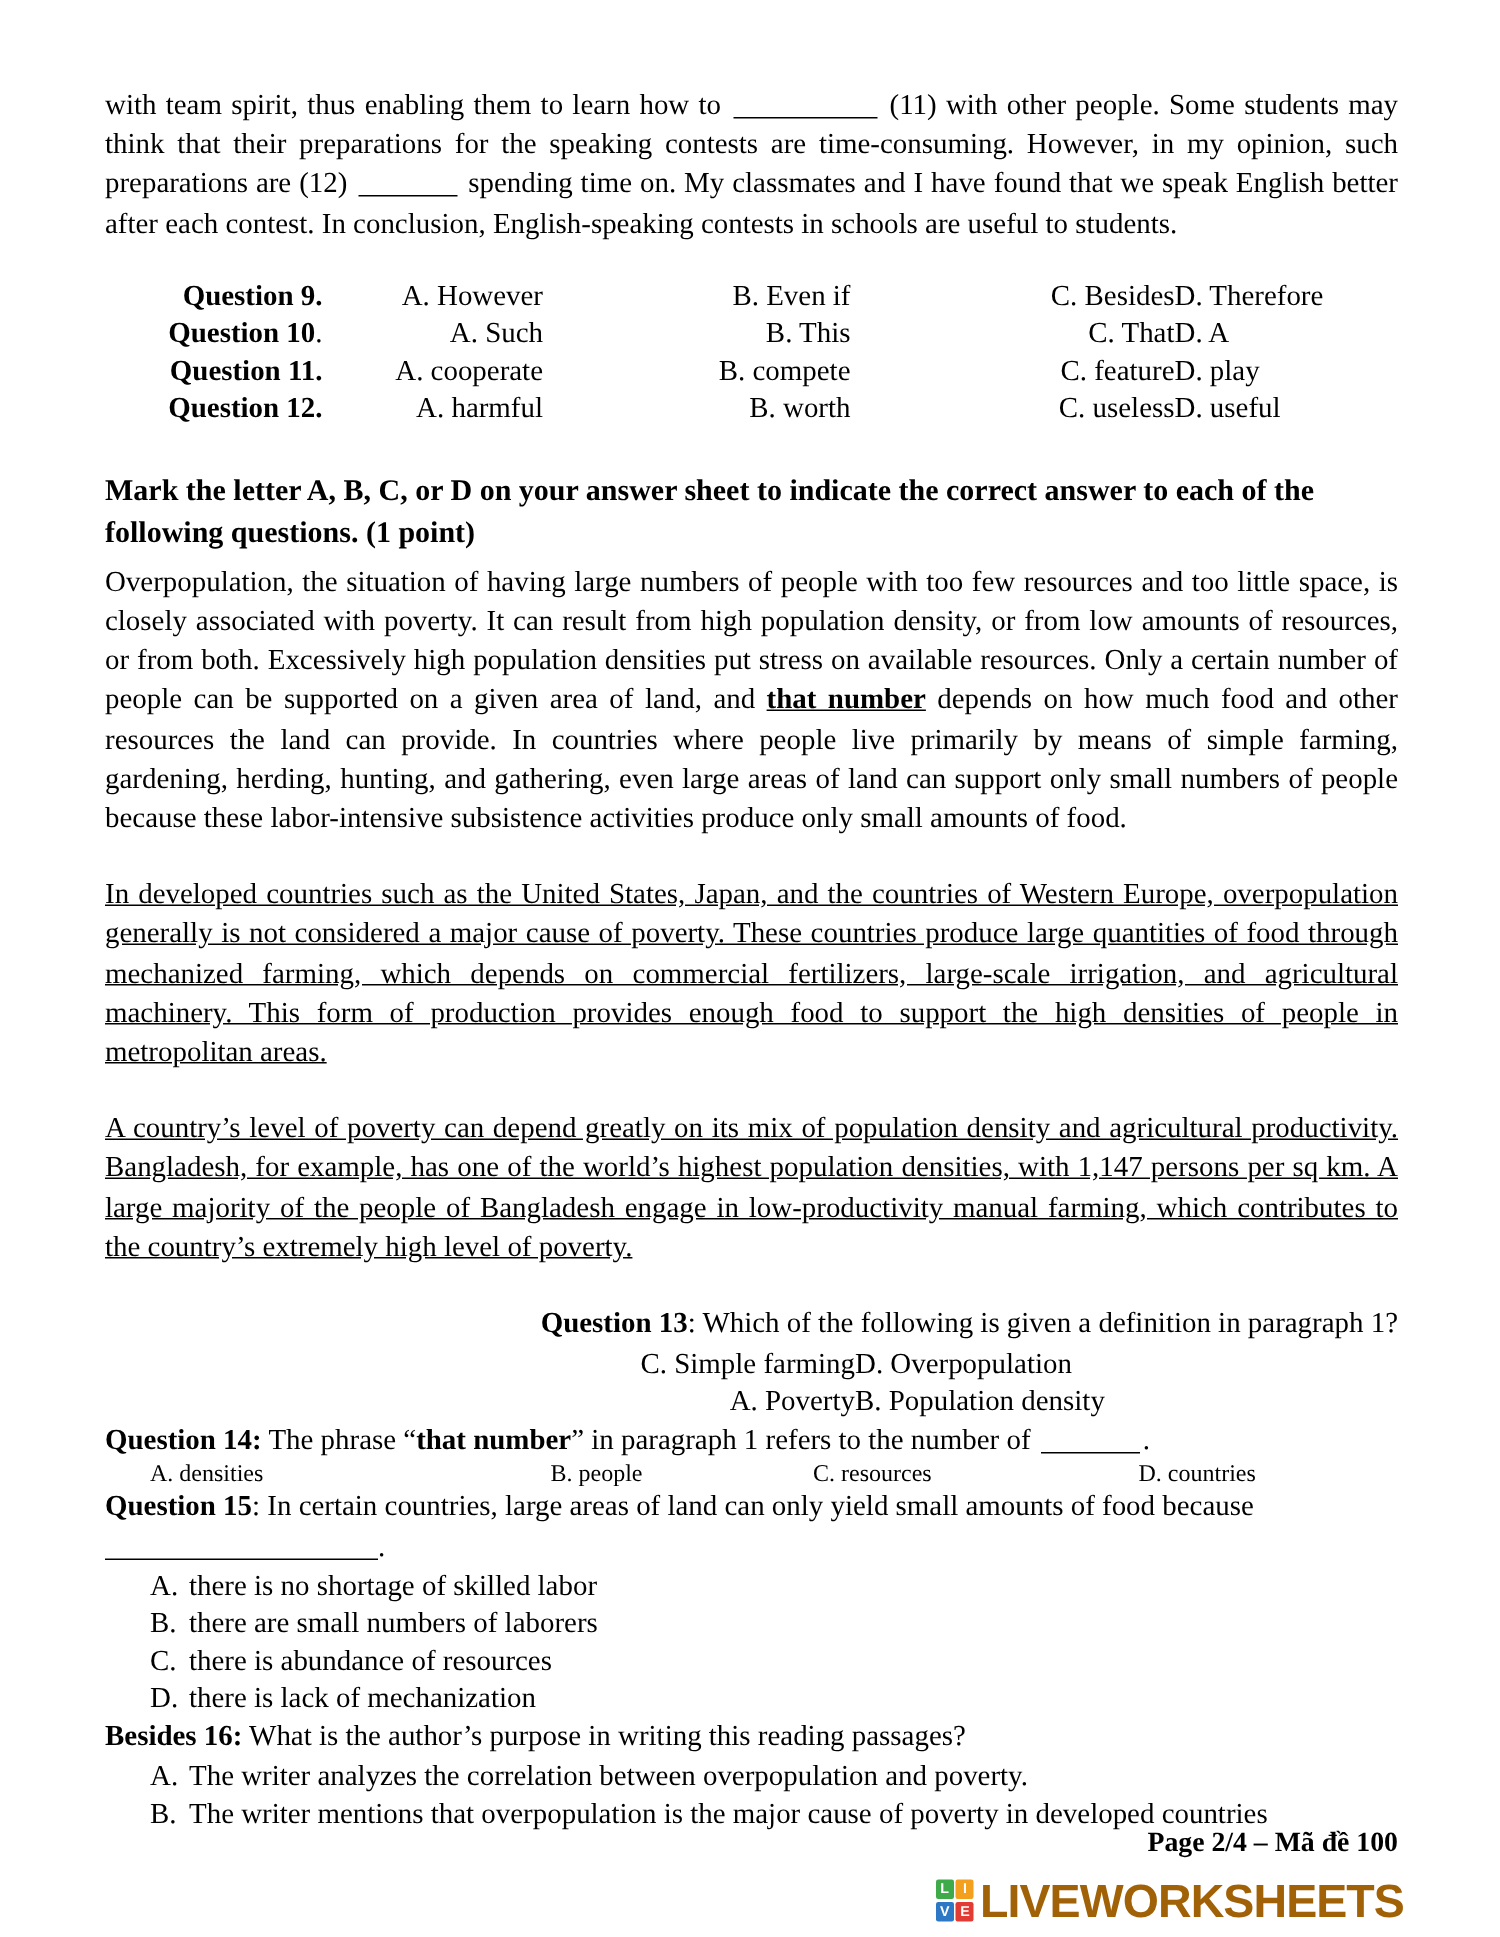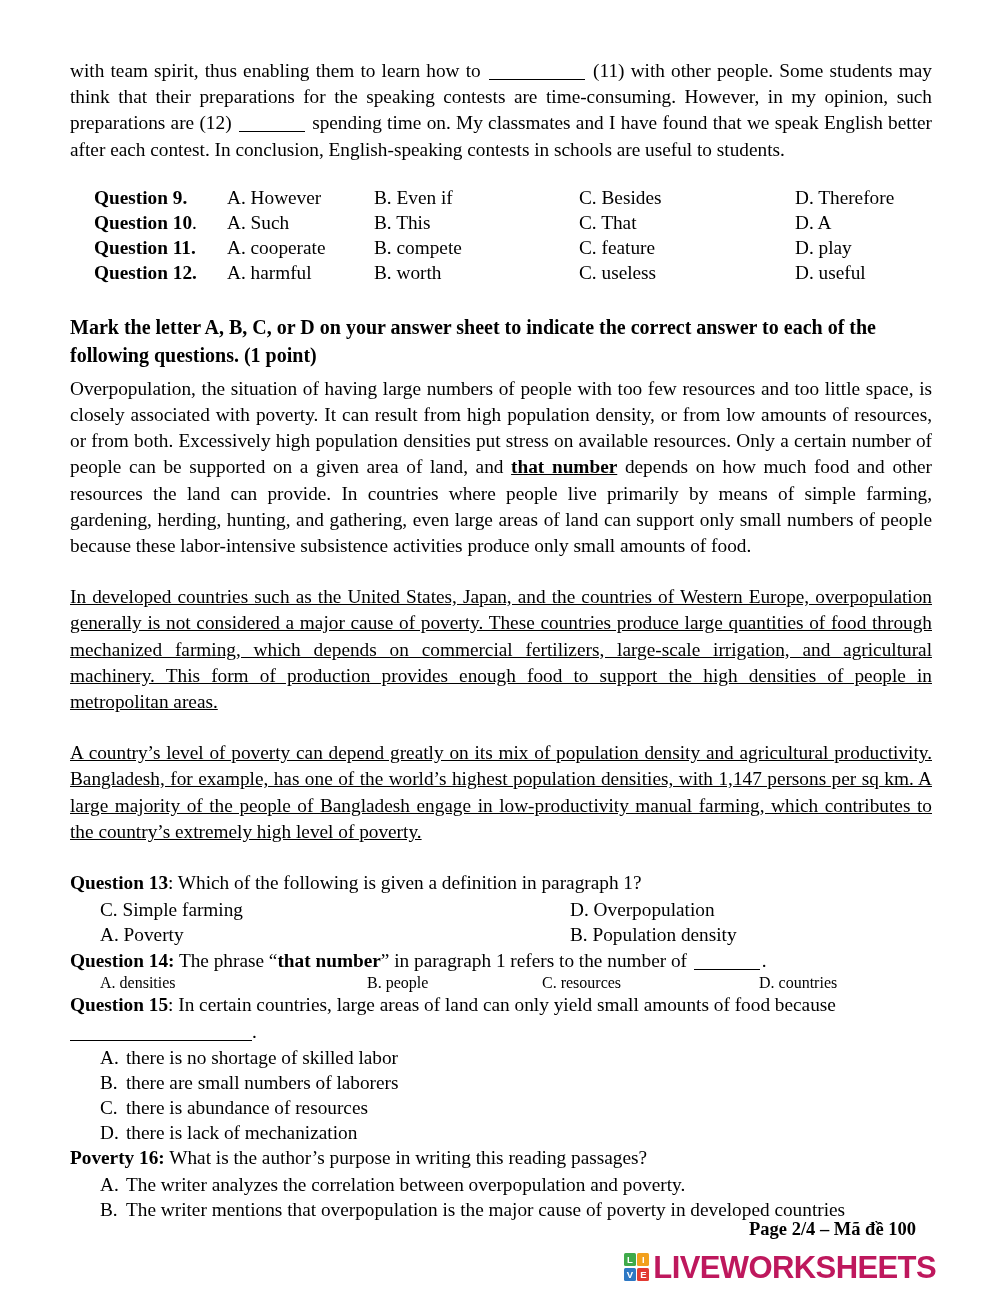--- a/index.html
+++ b/index.html
@@ -55,21 +55,22 @@
   }
 
   u.ul-bold {
     font-weight: bold;
     text-decoration: underline;
   }
 
   
   .cloze-block {
     margin-top: 22px;
-    margin-left: 24px;
+    margin-left: 12px;
+    text-align: right;
   }
   .cloze-row {
     display: flex;
     font-size: 19.3px;
     line-height: 25px;
     white-space: nowrap;
   }
   .cloze-label {
     width: 133px;
     flex: 0 0 133px;
@@ -121,21 +122,21 @@
     display: flex;
   }
   .opt-stack .opt-ltr {
     width: 26px;
     flex: 0 0 26px;
   }
 
   
   .footer-page {
     position: absolute;
-    right: 16px;
+    right: 0;
     top: 1219px;
     font-weight: bold;
     font-size: 18.5px;
     text-align: right;
     white-space: nowrap;
     font-family: Liberation Serif, serif;
   }
 
   .lw-logo {
     position: absolute;
@@ -215,21 +216,21 @@
   </div>
 
   <div class="instruction">Mark the letter A, B, C, or D on your answer sheet to indicate the correct answer to each of the following questions. (1 point)</div>
 
   <p class="para" style="margin-top:7px;"><span>Overpopulation, the situation of having large numbers of people with too few resources and too little space, is closely associated with poverty. It can result from high population density, or from low amounts of resources, or from both. Excessively high population densities put stress on available resources. Only a certain number of people can be supported on a given area of land, and </span><u class="ul-bold">that number</u><span> depends on how much food and other resources the land can provide. In countries where people live primarily by means of simple farming, gardening, herding, hunting, and gathering, even large areas of land can support only small numbers of people because these labor-intensive subsistence activities produce only small amounts of food.</span></p>
 
   <p class="para para-gap">In developed countries such as the United States, Japan, and the countries of Western Europe, overpopulation generally is not considered a major cause of poverty. These countries produce large quantities of food through mechanized farming, which depends on commercial fertilizers, large-scale irrigation, and agricultural machinery. This form of production provides enough food to support the high densities of people in metropolitan areas.</p>
 
   <p class="para para-gap">A country’s level of poverty can depend greatly on its mix of population density and agricultural productivity. Bangladesh, for example, has one of the world’s highest population densities, with 1,147 persons per sq km. A large majority of the people of Bangladesh engage in low-productivity manual farming, which contributes to the country’s extremely high level of poverty.</p>
 
-  <div class="q-block" style="margin-top:25px;">
+  <div class="q-block" style="margin-top:25px;text-align:right;">
     <p class="q-stem"><b>Question 13</b><span>: Which of the following is given a definition in paragraph 1?</span></p>
     <div class="opt-line opt-2col">
       <div class="c1">C. Simple farming</div>
       <div>D. Overpopulation</div>
     </div>
     <div class="opt-line opt-2col">
       <div class="c1">A.  Poverty</div>
       <div>B. Population density</div>
     </div>
   </div>
@@ -260,21 +261,21 @@
         <span>there is abundance of resources</span>
       </div>
       <div class="opt-item">
         <span class="opt-ltr">D.</span>
         <span>there is lack of mechanization</span>
       </div>
     </div>
   </div>
 
   <div class="q-block">
-    <p class="q-stem"><b>Poverty 16:</b><span> What is the author’s purpose in writing this reading passages?</span></p>
+    <p class="q-stem"><b>Besides 16:</b><span> What is the author’s purpose in writing this reading passages?</span></p>
     <div class="opt-stack">
       <div class="opt-item">
         <span class="opt-ltr">A.</span>
         <span>The writer analyzes the correlation between overpopulation and poverty.</span>
       </div>
       <div class="opt-item">
         <span class="opt-ltr">B.</span>
         <span>The writer mentions that overpopulation is the major cause of poverty in developed countries</span>
       </div>
     </div>
@@ -282,16 +283,16 @@
 
   <div class="footer-page">Page 2/4 – Mã đề 100</div>
 
   <div class="lw-logo">
     <div class="lw-tiles">
       <div class="lw-tile" style="background: rgb(63, 170, 74);">L</div>
       <div class="lw-tile" style="background: rgb(242, 160, 29);">I</div>
       <div class="lw-tile" style="background: rgb(45, 120, 196);">V</div>
       <div class="lw-tile" style="background: rgb(226, 59, 51);">E</div>
     </div>
-    <div class="lw-word" style="color: #be185d;">LIVEWORKSHEETS</div>
+    <div class="lw-word" style="color: #a16207;">LIVEWORKSHEETS</div>
   </div>
 
 </div>
 
 </body></html>

